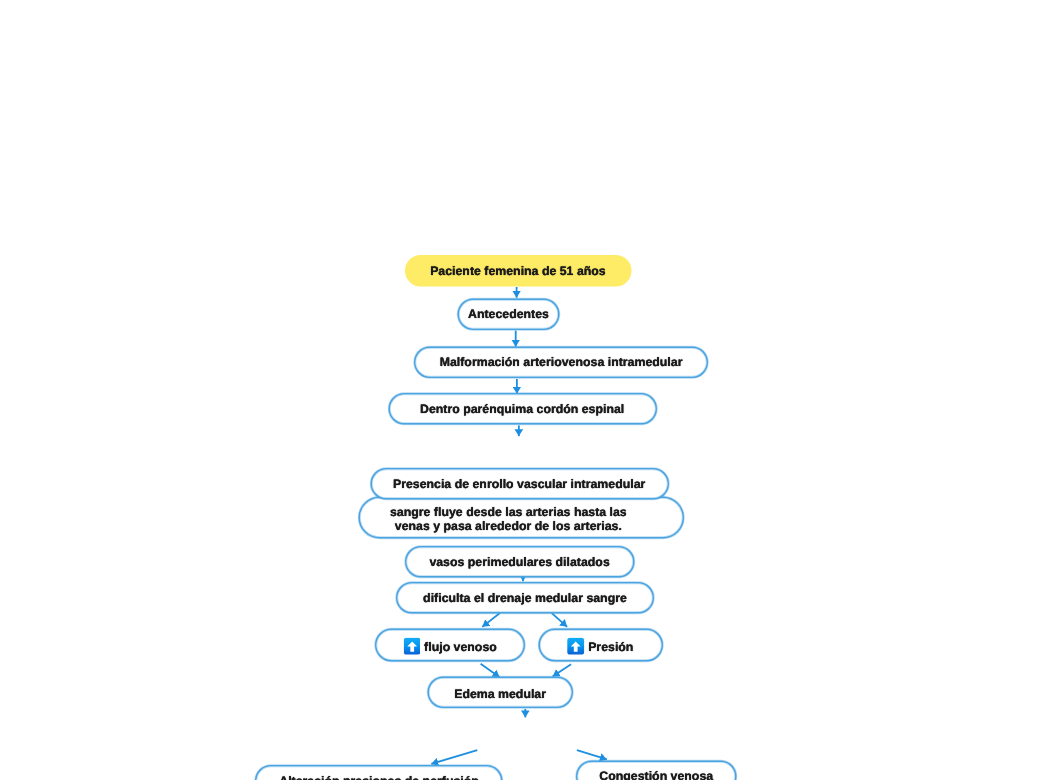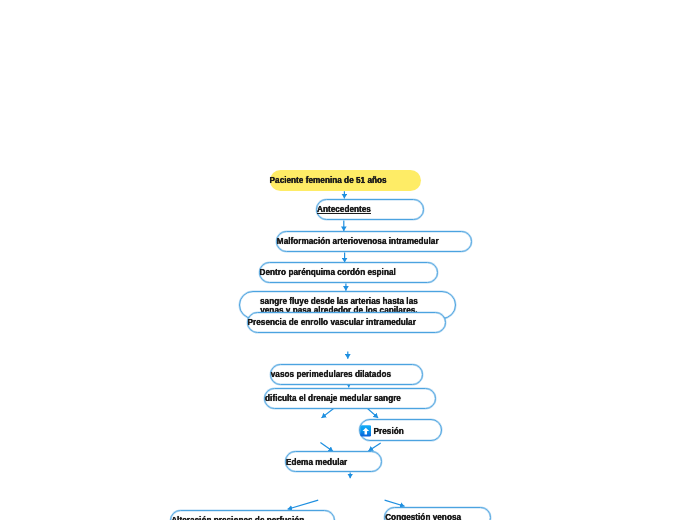--- a/index.html
+++ b/index.html
@@ -1,24 +1,24 @@
 <!DOCTYPE html>
 <html><head>
 <meta charset="utf-8">
 <title>flowchart</title>
 <style>
   html,body{margin:0;padding:0;background:#ffffff;width:696px;height:520px;overflow:hidden;}
   body{font-family:"Liberation Sans",sans-serif;-webkit-font-smoothing:antialiased;}
   #canvas{position:relative;width:696px;height:520px;background:#fff;}
   svg.edges{position:absolute;left:0;top:0;width:696px;height:520px;overflow:visible;pointer-events:none;}
-  .node{position:absolute;box-sizing:border-box;display:flex;align-items:center;
+  .node{position:absolute;box-sizing:border-box;display:flex;align-items:center;justify-content:center;
         border:1.1px solid #4BA3E0;border-radius:999px;background:#ffffff;color:#1b1b1b;padding-top:2px;box-shadow:0 0 0 0.5px rgba(75,163,224,0.40), inset 0 0 0 0.5px rgba(75,163,224,0.40);
         font-size:8.2px;font-weight:bold;line-height:8.7px;text-align:center;white-space:nowrap;letter-spacing:0.02px;text-shadow:0 0 0.7px rgba(25,25,25,0.9),0 0 0.3px rgba(25,25,25,0.7);}
   .node.start{background:#FEEC66;border:none;color:#1b1b1b;border-radius:999px;box-shadow:none;}
-  .node.two{white-space:normal;justify-content:flex-start;padding-left:19.6px;padding-top:3.6px;line-height:8.9px;}
+  .node.two{white-space:normal;justify-content:flex-start;padding-left:19.6px;padding-top:3.6px;line-height:8.9px;margin-top:40px;}
   .lbl{display:inline;}
   .node .inner{display:block;}
   .emoji{display:inline-block;width:11.6px;height:11.6px;margin-right:2.4px;vertical-align:-2.5px;}
 </style>
 </head>
 <body>
 
 <div id="canvas">
 
   <svg class="edges" viewBox="0 0 696 520">
@@ -47,48 +47,54 @@
       <path d="M350.2,472.6 L350.2,478.3"></path>
       <path d="M318.2,500.1 L287.5,509.3"></path>
       <path d="M384.6,500.1 L404.6,506.3"></path>
     </g>
   </svg>
 
   <div class="node start" style="left:269.6px;top:170.3px;width:151.4px;height:20.5px;">
     <span class="lbl">Paciente femenina de 51 años</span>
   </div>
 
-  <div class="node" style="left:316px;top:198.9px;width:108px;height:21.0px;text-decoration:underline;">
+  <div class="node" style="left:305px;top:198.9px;width:68px;height:21.0px;">
     <span class="lbl">Antecedentes</span>
   </div>
 
   <div class="node" style="left:245.8px;top:230.8px;width:196.5px;height:21.0px;margin-left:30px;">
     <span class="lbl">Malformación arteriovenosa intramedular</span>
   </div>
 
   <div class="node" style="left:258.6px;top:262.2px;width:179px;height:21.0px;">
     <span class="lbl">Dentro parénquima cordón espinal</span>
   </div>
 
   <div class="node two" style="left:239.4px;top:290.9px;width:216.6px;height:28.0px;">
-    <span class="lbl"><span>sangre fluye desde las arterias hasta las</span><br><span>venas y pasa alrededor de los capilares.</span></span>
+    <span class="lbl"><span>sangre fluye desde las arterias hasta las</span><br><span>venas y pasa alrededor de los arterias.</span></span>
   </div>
 
   <div class="node" style="left:246.6px;top:312px;width:199px;height:21.0px;">
     <span class="lbl">Presencia de enrollo vascular intramedular</span>
   </div>
 
   <div class="node" style="left:269.8px;top:364px;width:153.2px;height:21.0px;">
     <span class="lbl">vasos perimedulares dilatados</span>
   </div>
 
   <div class="node" style="left:264.1px;top:388.0px;width:171.8px;height:21.0px;">
     <span class="lbl">dificulta el drenaje medular sangre</span>
   </div>
 
+  <div class="node" style="left:249.7px;top:418.8px;width:100.6px;height:22.1px;">
+    <span class="inner"><span class="emoji"><svg viewBox="0 0 36 36" width="11.6" height="11.6">
+            <rect x="0.6" y="0.6" width="34.8" height="34.8" rx="5.5" ry="5.5" fill="url(#upg)"></rect>
+            <path d="M18 8.2 L28.2 18.8 L21.9 18.8 L21.9 29.4 L14.1 29.4 L14.1 18.8 L7.8 18.8 Z" fill="#ffffff"></path>
+          </svg></span><span class="lbl">flujo venoso</span></span>
+  </div>
 
   <div class="node" style="left:358.6px;top:418.8px;width:83.2px;height:22.1px;">
     <span class="inner"><span class="emoji"><svg viewBox="0 0 36 36" width="11.6" height="11.6">
             <rect x="0.6" y="0.6" width="34.8" height="34.8" rx="5.5" ry="5.5" fill="url(#upg)"></rect>
             <path d="M18 8.2 L28.2 18.8 L21.9 18.8 L21.9 29.4 L14.1 29.4 L14.1 18.8 L7.8 18.8 Z" fill="#ffffff"></path>
           </svg></span><span class="lbl">Presión</span></span>
   </div>
 
   <div class="node" style="left:285px;top:451.4px;width:96.8px;height:21.0px;">
     <span class="lbl">Edema medular</span>

